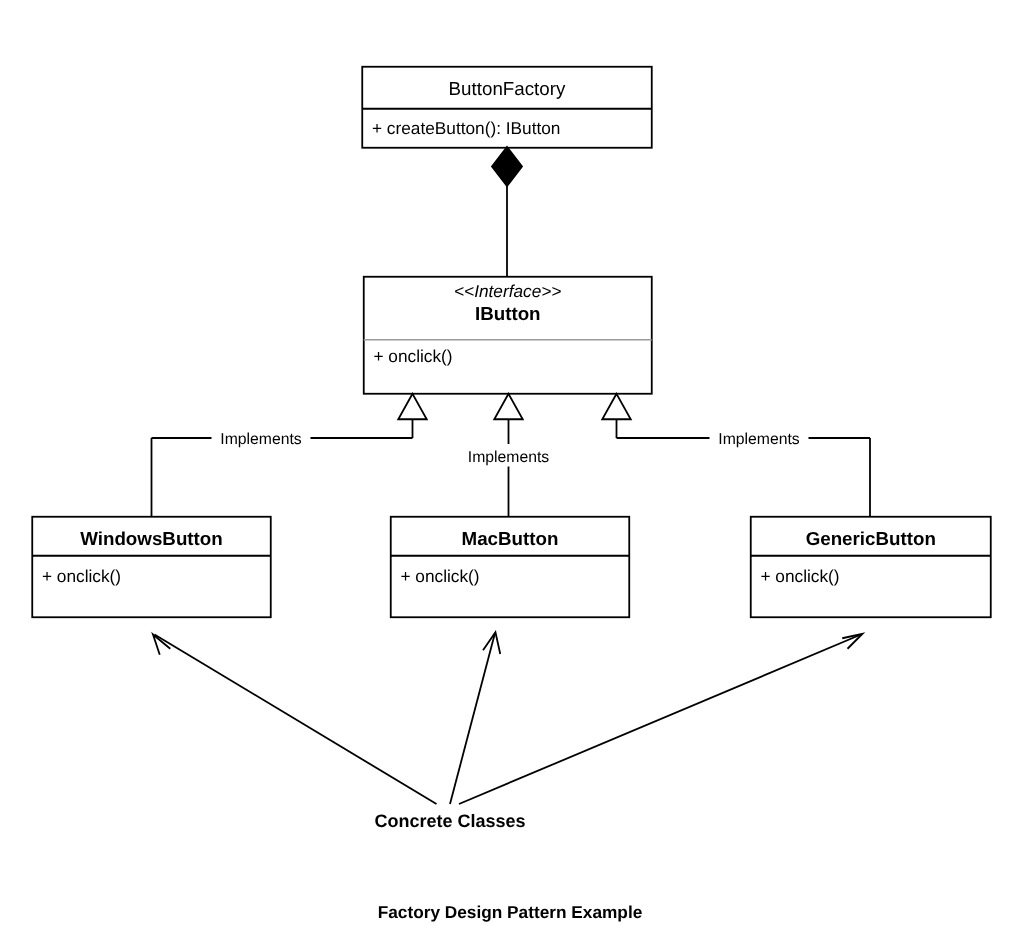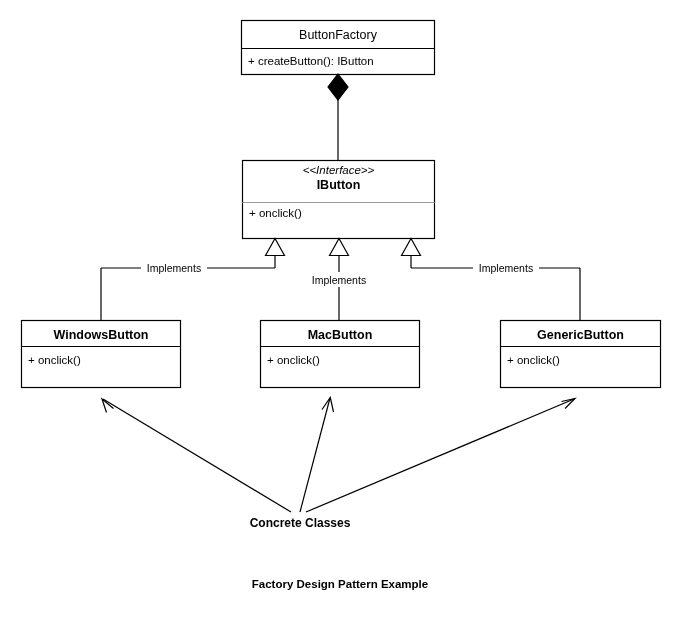--- a/index.html
+++ b/index.html
@@ -11,20 +11,21 @@
     width: 681px;
     height: 617px;
     overflow: hidden;
     font-family: "Liberation Sans", sans-serif;
   }
   #diagram-root {
     position: relative;
     width: 681px;
     height: 433px;
     background: #ffffff;
+    margin-top: 24px;
   }
   svg#uml-canvas {
     position: absolute;
     left: 0;
     top: 0;
     width: 681px;
     height: 617px;
     display: block;
   }
   .cls-box {

